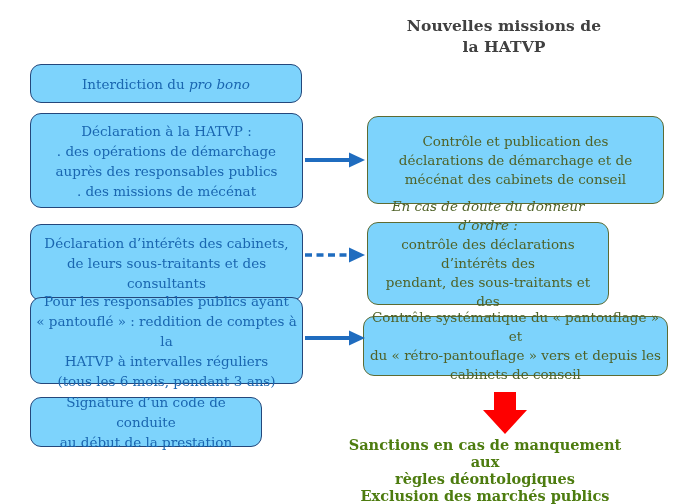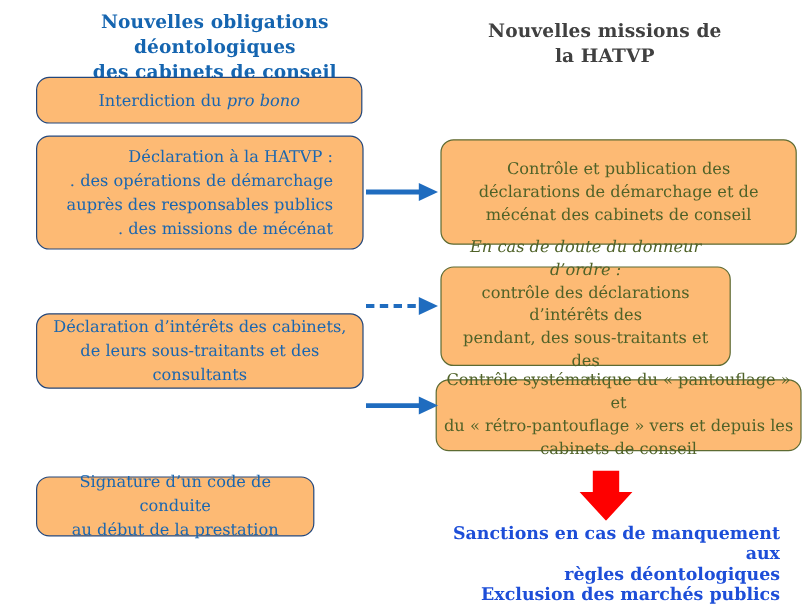--- a/index.html
+++ b/index.html
@@ -5,55 +5,53 @@
   * { margin:0; padding:0; box-sizing:border-box; }
   html,body { background:#ffffff; }
   body { font-family:"DejaVu Serif", "Liberation Serif", serif; }
   .canvas { position:relative; width:674px; height:504px; background:#ffffff; overflow:hidden; }
 
   .title { position:absolute; text-align:center; font-weight:bold; white-space:pre-line;
            font-size:15.5px; line-height:21px; letter-spacing:0.1px; }
   .left-title  { left:29px;  top:7px;  width:300px; color:#1565b0; }
   .right-title { left:389px; top:15px; width:230px; color:#404040; }
 
-  .box { position:absolute; border-radius:11px; background:#fdba74;
+  .box { position:absolute; border-radius:11px; background:#7dd3fc;
          display:flex; flex-direction:column; align-items:center; justify-content:center;
          text-align:center; padding:3px 4px; }
   .lbox { border:1.5px solid #24477b; color:#1a66b0; font-size:13.5px; line-height:20px; }
   .rbox { border:1.5px solid #5d6b33; color:#4f6228; font-size:13.5px; line-height:19px;align-items:center; }
   .pre  { white-space:pre-line; }
   .it   { font-style:italic; }
 
   .l1 { left:30px; top:64px;  width:272px; height:39px; }
-  .l2 { left:30px; top:113px; width:273px; height:95px;text-align:right; }
-  .l3 { left:30px; top:224px; width:273px; height:63px;margin-top:37px; }
+  .l2 { left:30px; top:113px; width:273px; height:95px; }
+  .l3 { left:30px; top:224px; width:273px; height:77px; }
   .l4 { left:30px; top:297px; width:273px; height:87px; }
   .l5 { left:30px; top:397px; width:232px; height:50px; }
 
   .r1 { left:367px; top:116px; width:297px; height:88px; }
   .r2 { left:367px; top:222px; width:242px; height:83px; }
   .r3 { left:363px; top:316px; width:305px; height:60px; }
 
   .arrow { position:absolute; }
   .a1 { left:304px; top:149px; }
   .a2 { left:304px; top:244px; }
   .a3 { left:304px; top:327px; }
   .red-arrow { left:475px; top:392px; }
 
-  .sanction { position:absolute; left:360px; top:436px; width:290px; text-align:right;
-              color:#1d4ed8; font-weight:bold; font-size:14.5px; line-height:17px;
+  .sanction { position:absolute; left:340px; top:436px; width:290px; text-align:center;
+              color:#4d7c0f; font-weight:bold; font-size:14.5px; line-height:17px;
               white-space:pre-line; }
 </style>
 </head>
 <body>
 
 <div class="canvas">
 
-  <div class="title left-title">Nouvelles obligations déontologiques
-des cabinets de conseil</div>
 
   <div class="title right-title">Nouvelles missions de
 la HATVP</div>
 
   <div class="box lbox l1">
     <div><span>Interdiction du </span><span class="it">pro bono</span></div>
   </div>
 
   <div class="box lbox l2">
     <div class="pre">Déclaration à la HATVP :
@@ -61,20 +59,26 @@
 auprès des responsables publics
 . des missions de mécénat</div>
   </div>
 
   <div class="box lbox l3">
     <div class="pre">Déclaration d’intérêts des cabinets,
 de leurs sous-traitants et des
 consultants</div>
   </div>
 
+  <div class="box lbox l4">
+    <div class="pre">Pour les responsables publics ayant
+« pantouflé » : reddition de comptes à la
+HATVP à intervalles réguliers
+(tous les 6 mois, pendant 3 ans)</div>
+  </div>
 
   <div class="box lbox l5">
     <div class="pre">Signature d’un code de conduite
 au début de la prestation</div>
   </div>
 
   <div class="box rbox r1">
     <div class="pre">Contrôle et publication des
 déclarations de démarchage et de
 mécénat des cabinets de conseil</div>

